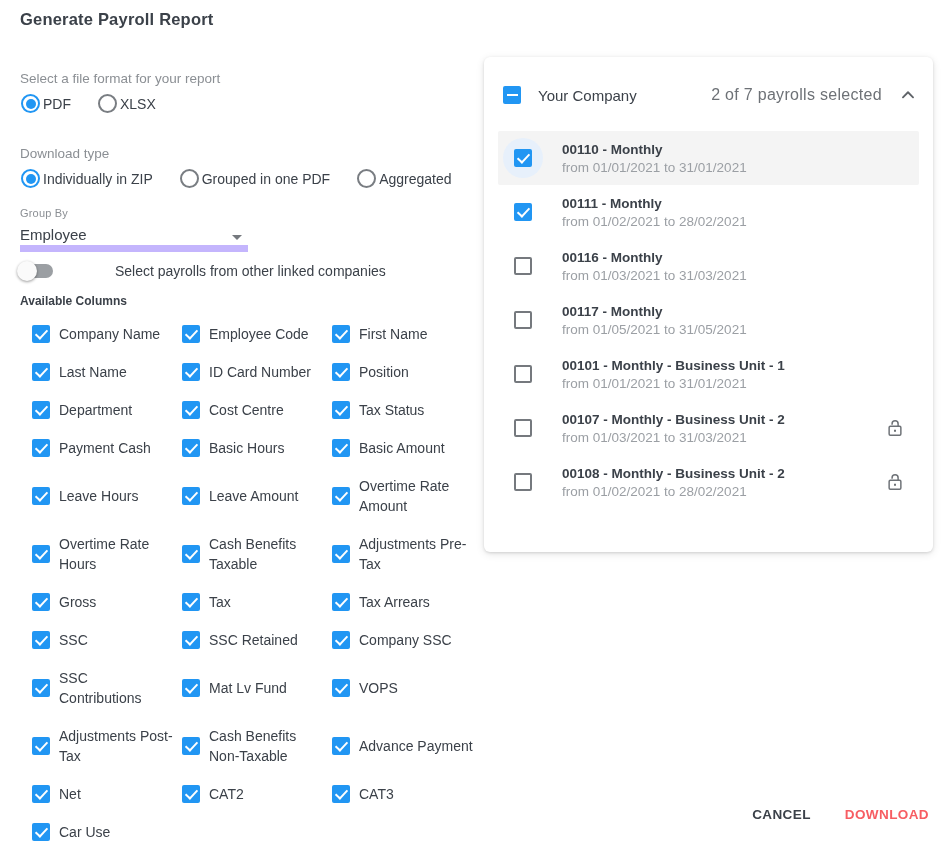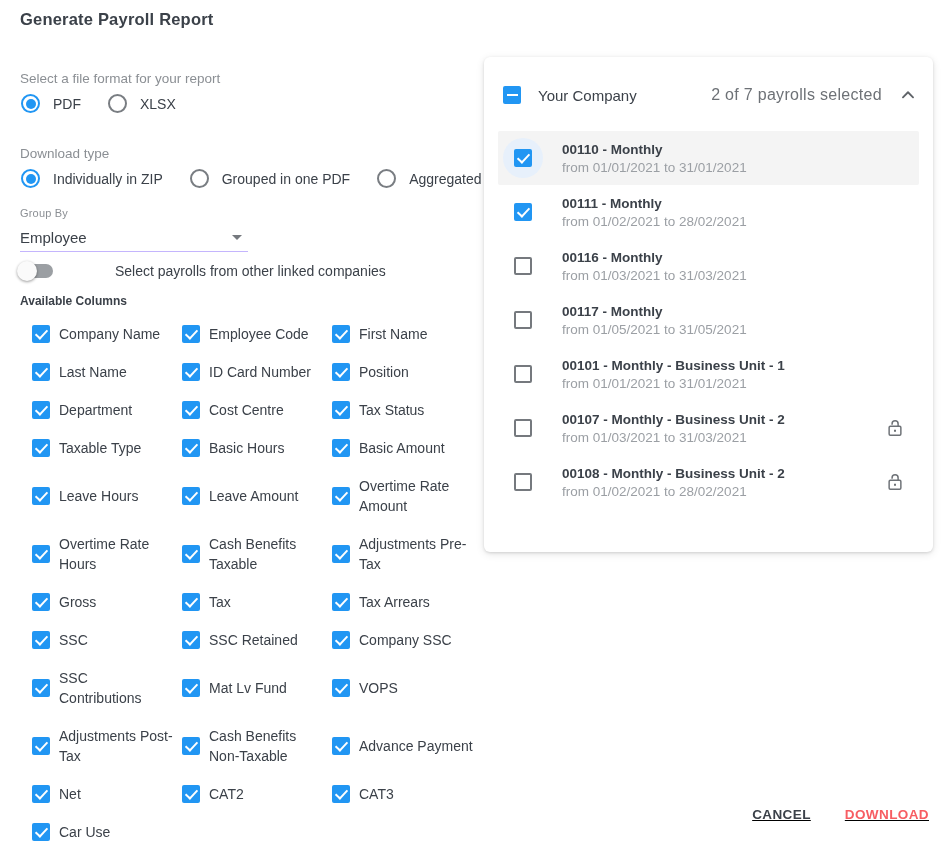--- a/index.html
+++ b/index.html
@@ -9,28 +9,28 @@
 
   .dlg-title { position:absolute; left:20px; top:10px; font-size:16.5px; font-weight:700; color:#3b4149; letter-spacing:.2px; }
 
   .sec-label { position:absolute; left:20px; font-size:13.5px; color:#8b8f94; }
   .lbl-format { top:71px; }
   .lbl-dltype { top:146px; }
 
   .radio-row { position:absolute; left:21px; display:flex; align-items:center; gap:27px; }
   .row-format { top:94px; }
   .row-dltype { top:169px; }
-  .opt { display:flex; align-items:center; gap:13px; cursor:pointer; }
+  .opt { display:flex; align-items:center; gap:3px; cursor:pointer; }
   .radio { width:19px; height:19px; border:2px solid #797d82; border-radius:50%; position:relative; flex:0 0 auto; background:#fff; }
   .radio.sel { border-color:#2196f3; }
   .radio.sel::after { content:""; position:absolute; left:2.5px; top:2.5px; width:10px; height:10px; border-radius:50%; background:#2196f3; }
   .olabel { font-size:14px; color:#3b4149; }
 
   .groupby-label { position:absolute; left:20px; top:207px; font-size:11px; color:#8b8f94; letter-spacing:.2px; }
-  .select { position:absolute; left:20px; top:224px; width:228px; height:28px; border-bottom:1px solid #c4b5fd; display:flex; align-items:center; cursor:pointer; }
+  .select { position:absolute; left:20px; top:224px; width:228px; height:28px; border-bottom:7px solid #c4b5fd; display:flex; align-items:center; cursor:pointer; }
   .select .val { font-size:15px; color:#3b4149; }
   .select .arrow { position:absolute; right:6px; top:11px; width:0; height:0; border-left:5px solid transparent; border-right:5px solid transparent; border-top:5.5px solid #75797e; }
 
   .toggle-row { position:absolute; left:17px; top:260px; display:flex; align-items:center;gap:44px; }
   .switch { position:relative; width:37px; height:21px; flex:0 0 auto; cursor:pointer; }
   .switch .track { position:absolute; left:1px; top:3.5px; width:35px; height:14px; border-radius:7px; background:#9b9fa3; }
   .switch .thumb { position:absolute; left:0; top:0.5px; width:20px; height:20px; border-radius:50%; background:#fafafa; box-shadow:0 1px 3px rgba(0,0,0,.4); }
   .toggle-label { margin-left:17px; font-size:14px; color:#3b4149; }
 
   .cols-title { position:absolute; left:20px; top:294px; font-size:12px; font-weight:700; color:#3b4149; }
@@ -57,21 +57,21 @@
   .plist { margin-top:25px; }
   .prow { display:flex; align-items:center; height:54px; margin:0 14px 0 14px; border-radius:2px; }
   .prow.hl { background:#f4f4f4; }
   .cbwrap { width:40px; height:40px; margin-left:5px; border-radius:50%; display:flex; align-items:center; justify-content:center; flex:0 0 auto; cursor:pointer; }
   .prow.hl .cbwrap { background:#e7f0fb; }
   .ptext { margin-left:19px; }
   .ptitle { font-size:13.5px; font-weight:700; color:#3b4149; }
   .pperiod { font-size:13.5px; color:#9b9fa4; margin-top:3px; }
   .plock { margin-left:auto; margin-right:13px; width:22px; height:22px; flex:0 0 auto; }
 
-  .footer { position:absolute; right:8px; bottom:13px; display:flex; align-items:center; gap:14px;text-decoration:underline; }
+  .footer { position:absolute; right:8px; bottom:13px; display:flex; align-items:center; gap:14px; }
   .btn { border:none; background:transparent; font-family:inherit; font-size:13.5px; font-weight:700;
     letter-spacing:.4px; padding:8px 10px; cursor:pointer; border-radius:3px; }
   .btn-cancel { color:#3b4149; }
   .btn-download { color:#f75d62; }
 </style>
 </head>
 <body>
 
 <div class="stage">
 
@@ -152,21 +152,21 @@
       <label class="citem">
         <span class="cb"></span>
         <span class="clabel">Cost Centre</span>
       </label>
       <label class="citem">
         <span class="cb"></span>
         <span class="clabel">Tax Status</span>
       </label>
       <label class="citem">
         <span class="cb"></span>
-        <span class="clabel">Taxable Type</span>
+        <span class="clabel">Payment Cash</span>
       </label>
       <label class="citem">
         <span class="cb"></span>
         <span class="clabel">Basic Hours</span>
       </label>
       <label class="citem">
         <span class="cb"></span>
         <span class="clabel">Basic Amount</span>
       </label>
       <label class="citem">

